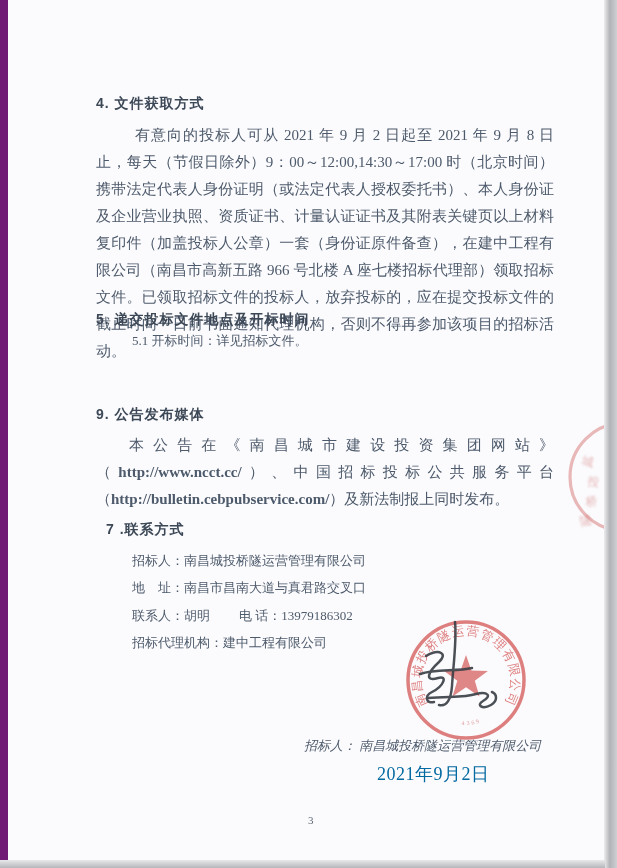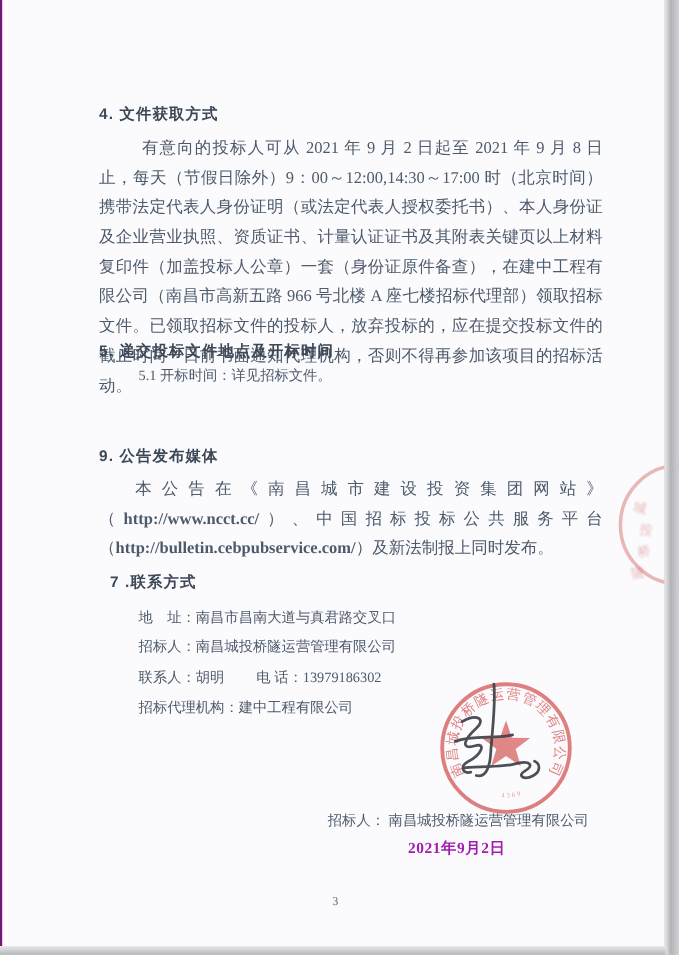--- a/index.html
+++ b/index.html
@@ -4,21 +4,21 @@
 <style>
   html,body{margin:0;padding:0;}
   body{
     width:617px;height:868px;position:relative;overflow:hidden;
     background:#b9babe;
     font-family:"Liberation Serif","DejaVu Serif",serif;
   }
   .page{
     position:absolute;left:0;top:0;width:604px;height:860px;
     background:#fbfbfd;
-    border-left:2px solid #701a75;
+    border-left:8px solid #701a75;
     box-sizing:border-box;
   }
   .edge-right{
     position:absolute;top:0;right:0;width:13px;height:868px;
     background:linear-gradient(to right,#ededef 0%,#b2b3b7 45%,#cfd0d4 100%);
   }
   .edge-bottom{
     position:absolute;left:0;bottom:0;width:605px;height:8px;
     background:linear-gradient(to bottom,#e9e9eb 0%,#b5b6ba 100%);
   }
@@ -34,21 +34,21 @@
   }
   .line-item{
     font-size:13px;color:#4d5a6b;white-space:nowrap;
   }
   .contact-row{
     position:relative;height:27.4px;font-size:13px;color:#4d5a6b;white-space:nowrap;
   }
   .contact-right{position:absolute;left:107px;top:0;}
   .url-bold{font-weight:bold;}
   .signoff{font-size:13px;color:#4d5a6b;white-space:nowrap;}
-  .date{font-size:14px;font-weight:bold;color:#a21caf;white-space:nowrap;letter-spacing:0.5px;}
+  .date{font-size:18px;font-weight:normal;color:#0369a1;white-space:nowrap;letter-spacing:0.5px;}
   .page-num{font-size:11px;color:#5e6874;}
   svg{overflow:visible;}
 </style>
 </head>
 <body>
 
 <div class="page">
 
   <div class="abs heading" style="left:88px;top:95px;">4. 文件获取方式</div>
 
@@ -62,38 +62,38 @@
   <div class="abs heading" style="left:88px;top:406px;">9. 公告发布媒体</div>
 
   <div class="abs body-text" style="left:88px;top:432px;width:458px;text-indent:2.2em;">
     <span>本公告在《南昌城市建设投资集团网站》（</span><span class="url-bold">http://www.ncct.cc/</span><span>）、中国招标投标公共服务平台（</span><span class="url-bold">http://bulletin.cebpubservice.com/</span><span>）及新法制报上同时发布。</span>
   </div>
 
   <div class="abs heading" style="left:86px;top:521px;margin-left:12px;">7 .联系方式</div>
 
   <div class="abs" style="left:124px;top:552px;">
     <div class="contact-row">
-      <span>地　址：南昌市昌南大道与真君路交叉口</span>
+      <span>招标人：南昌城投桥隧运营管理有限公司</span>
       <span class="contact-right"></span>
     </div>
     <div class="contact-row">
-      <span>招标人：南昌城投桥隧运营管理有限公司</span>
+      <span>地　址：南昌市昌南大道与真君路交叉口</span>
       <span class="contact-right"></span>
     </div>
     <div class="contact-row">
       <span>联系人：胡明</span>
       <span class="contact-right">电 话：13979186302</span>
     </div>
     <div class="contact-row">
       <span>招标代理机构：建中工程有限公司</span>
       <span class="contact-right"></span>
     </div>
   </div>
 
-  <div class="abs signoff" style="left:296px;top:737px;">招标人： 南昌城投桥隧运营管理有限公司</div>
+  <div class="abs signoff" style="left:296px;top:737px;font-style:italic;">招标人： 南昌城投桥隧运营管理有限公司</div>
 
   <div class="abs date" style="left:369px;top:762px;">2021年9月2日</div>
 
   <div class="abs page-num" style="left:300px;top:814px;">3</div>
 
   <svg class="abs" style="left:556px;top:418px;" width="47" height="120" viewBox="0 0 47 120">
     <circle cx="60" cy="59" r="54" fill="none" stroke="#dc8a8a" stroke-width="3.2" opacity="0.6"></circle>
     <g font-size="12" fill="rgba(205,100,100,0.45)" style="filter:blur(0.8px);" font-family="'Liberation Serif',serif">
       <text x="17" y="46" transform="rotate(14 17 46)">城</text>
       <text x="23" y="67" transform="rotate(8 23 67)">投</text>

